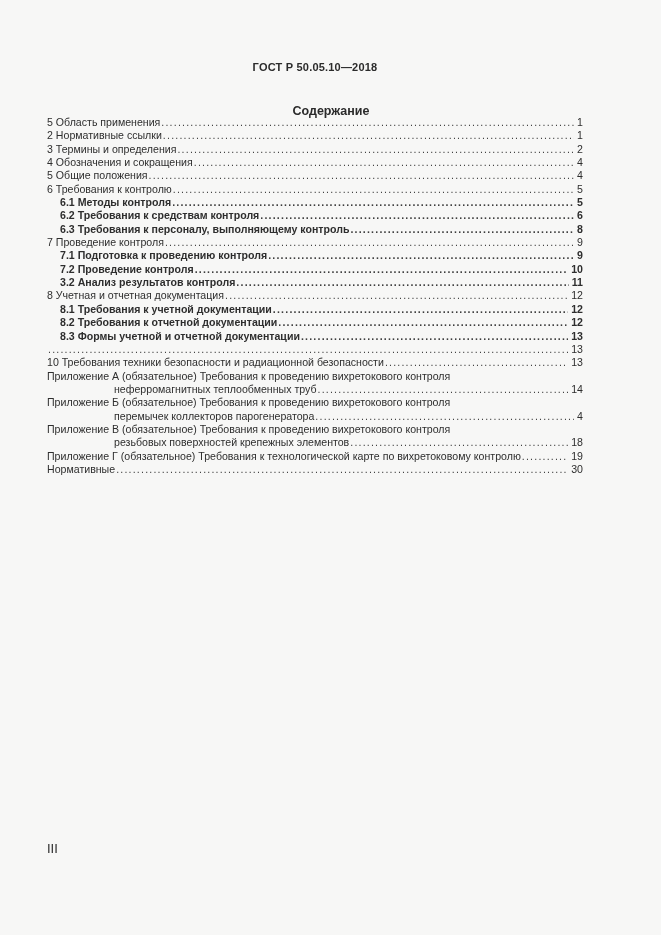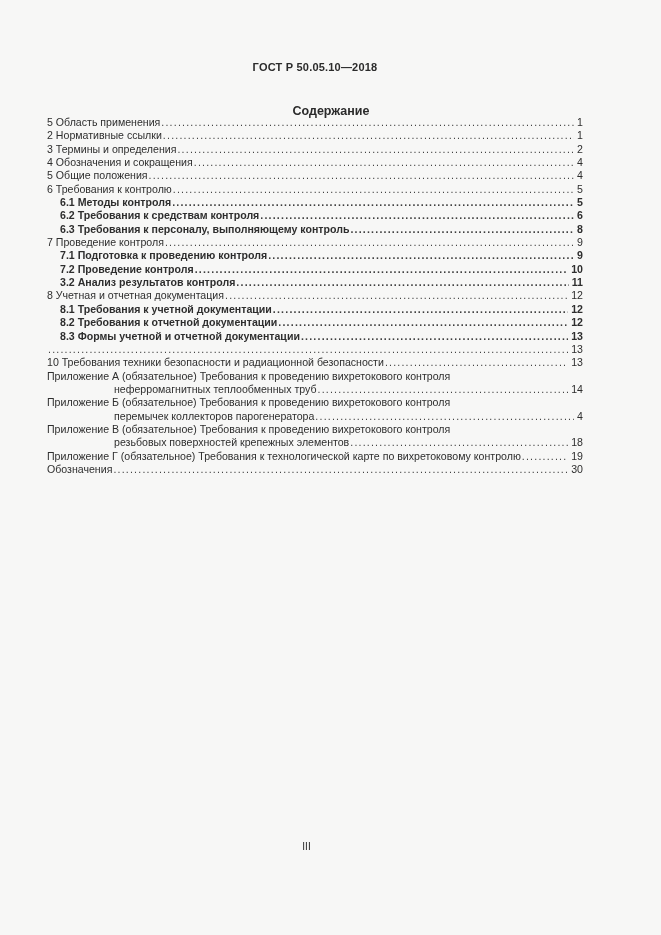--- a/index.html
+++ b/index.html
@@ -74,24 +74,24 @@
     letter-spacing: 1.2px;
   }
   .toc-page {
     flex: 0 0 auto;
     padding-left: 2px;
     text-align: right;
   }
   .folio {
     position: absolute;
     top: 841px;
-    left: 40px;
+    left: 47px;
     width: 533px;
-    text-align: center;
-    font-size: 10px;
+    text-align: left;
+    font-size: 13px;
     color: #2b2b2b;
   }
 </style>
 </head>
 <body>
 
 <div class="page">
   <div class="doc-code">ГОСТ Р 50.05.10—2018</div>
 
   <h1 class="doc-title">Содержание</h1>
@@ -214,20 +214,20 @@
         <span class="toc-label">резьбовых поверхностей крепежных элементов</span>
         <span class="toc-dots"></span>
         <span class="toc-page">18</span>
       </div>
       <div class="toc-row indent-0">
         <span class="toc-label">Приложение Г (обязательное) Требования к технологической карте по вихретоковому контролю</span>
         <span class="toc-dots"></span>
         <span class="toc-page">19</span>
       </div>
       <div class="toc-row indent-0">
-        <span class="toc-label">Обозначения</span>
+        <span class="toc-label">Нормативные</span>
         <span class="toc-dots"></span>
         <span class="toc-page">30</span>
       </div>
     </div>
 
   <div class="folio">III</div>
 </div>
 
 </body></html>

